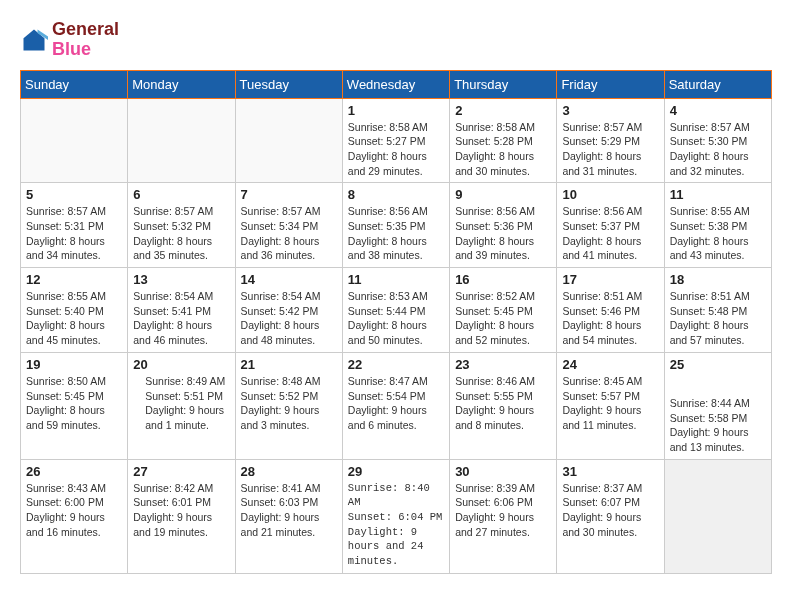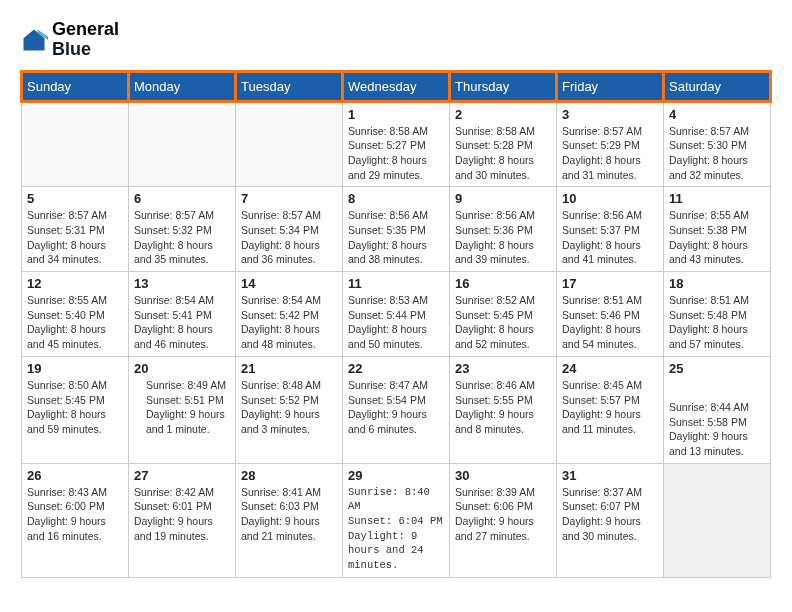--- a/index.html
+++ b/index.html
@@ -19,22 +19,22 @@
     .logo {
       display: flex;
       align-items: center;
       gap: 4px;
     }
     .logo-text {
       font-size: 18px;
       font-weight: bold;
       line-height: 1.1;
     }
-    .logo-general { color: #000000; }
-    .logo-blue { color: #0f172a; }
+    .logo-general { color: #7f1d1d; }
+    .logo-blue { color: #ec4899; }
     .logo-icon {
       width: 28px;
       height: 28px;
     }
     .title-block {
       text-align: right;
     }
     .calendar-title {
       font-size: 32px;
       font-weight: bold;
@@ -49,21 +49,21 @@
       border-collapse: collapse;
       font-size: 11px;
     }
     thead th {
       background-color: #1a5fa8;
       color: #fff;
       padding: 6px 4px;
       text-align: left;
       font-size: 13px;
       font-weight: normal;
-      border: 3px solid #f97316;
+      border: 1px solid #f97316;
     }
     td {
       border: 1px solid #ccc;
       vertical-align: top;
       padding: 4px 5px;
       width: 106px;
       min-height: 80px;
       background: #fff;
     }
     td.empty {

